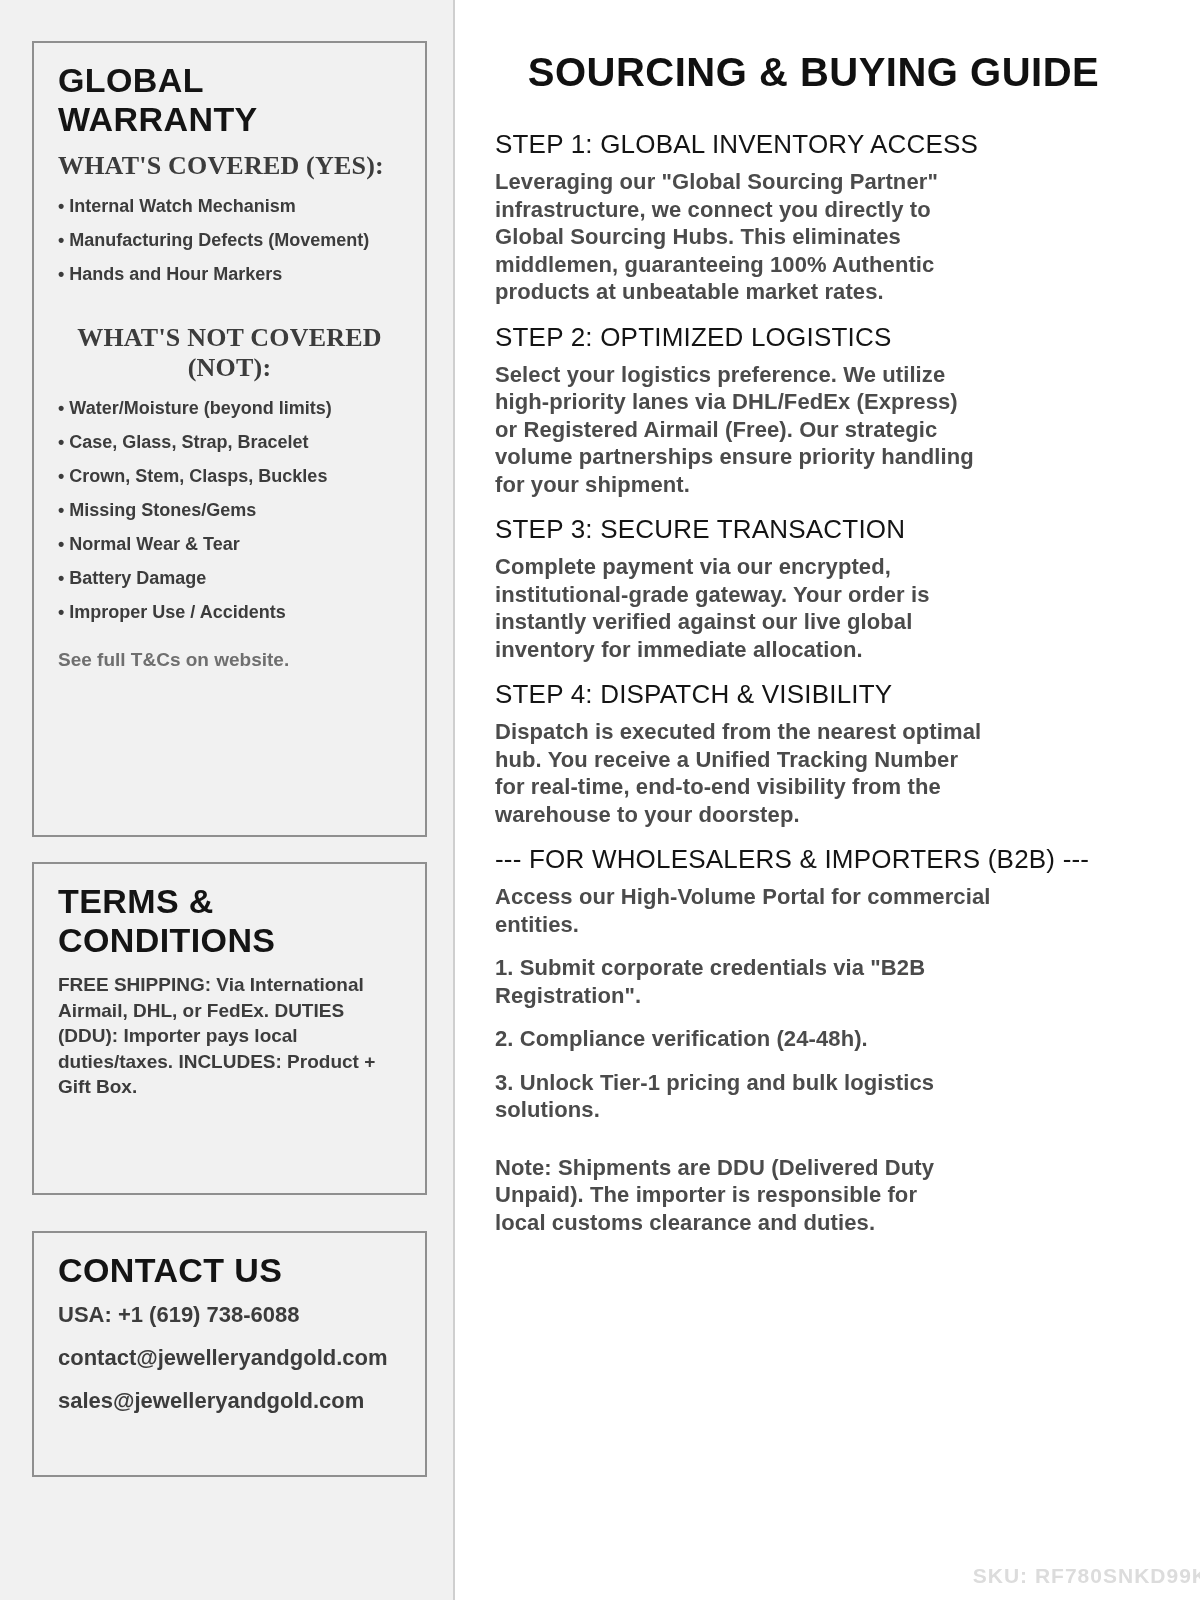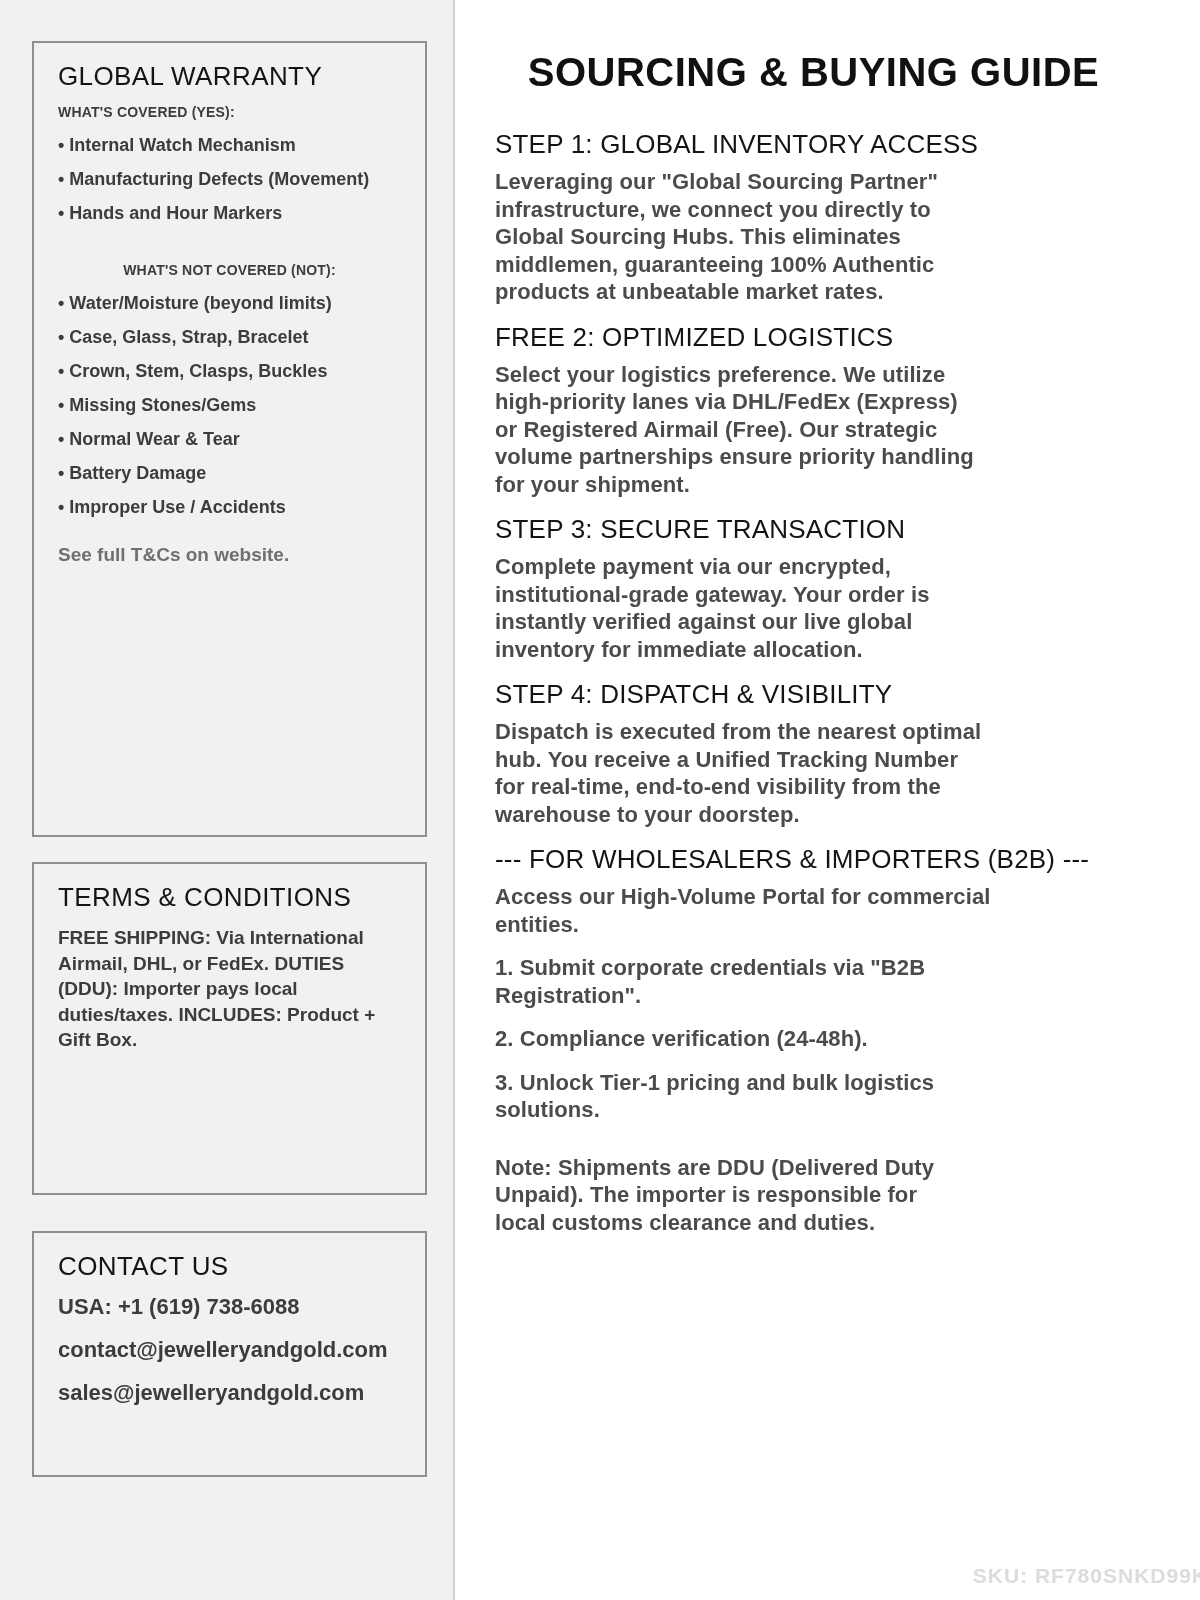--- a/index.html
+++ b/index.html
@@ -22,26 +22,26 @@
   .panel {
     position: absolute; left: 32px; width: 395px;
     border: 2px solid var(--panel-border, #8f8f8f);
     padding: 18px 24px;
   }
   #warranty-panel { top: 41px;  height: 796px; }
   #terms-panel    { top: 862px; height: 333px; }
   #contact-panel  { top: 1231px; height: 246px; }
 
   .panel h2 {
-    margin: 0 0 12px; font-size: 26px; font-weight: normal;
+    margin: 0 0 12px; font-size: 34px; font-weight: bold;
     color: var(--heading, #141414); letter-spacing: .4px;
   }
   .subhead {
-    font-size: 14px; font-weight: bold; color: var(--body-text, #3c3c3c);
-    margin: 0 0 15px; letter-spacing: .2px;
+    font-size: 26px; font-weight: bold; color: var(--body-text, #3c3c3c);
+    margin: 0 0 15px; letter-spacing: .2px; font-family: Liberation Serif, serif;
   }
   .subhead.second { margin-top: 38px; text-align: center; }
   .bullet {
     font-size: 18px; font-weight: bold; color: var(--body-text, #3c3c3c);
     margin: 0 0 13px; line-height: 21px; white-space: nowrap;
   }
   .bullet::before { content: "• "; }
   .footnote {
     margin-top: 26px; font-size: 19px; font-weight: bold;
     color: var(--muted, #6f6f6f);
@@ -128,21 +128,21 @@
   <div class="section">
     <h3>STEP 1: GLOBAL INVENTORY ACCESS</h3>
     <p>Leveraging our "Global Sourcing Partner"
 infrastructure, we connect you directly to
 Global Sourcing Hubs. This eliminates
 middlemen, guaranteeing 100% Authentic
 products at unbeatable market rates.</p>
   </div>
 
   <div class="section">
-    <h3>FREE 2: OPTIMIZED LOGISTICS</h3>
+    <h3>STEP 2: OPTIMIZED LOGISTICS</h3>
     <p>Select your logistics preference. We utilize
 high-priority lanes via DHL/FedEx (Express)
 or Registered Airmail (Free). Our strategic
 volume partnerships ensure priority handling
 for your shipment.</p>
   </div>
 
   <div class="section">
     <h3>STEP 3: SECURE TRANSACTION</h3>
     <p>Complete payment via our encrypted,

